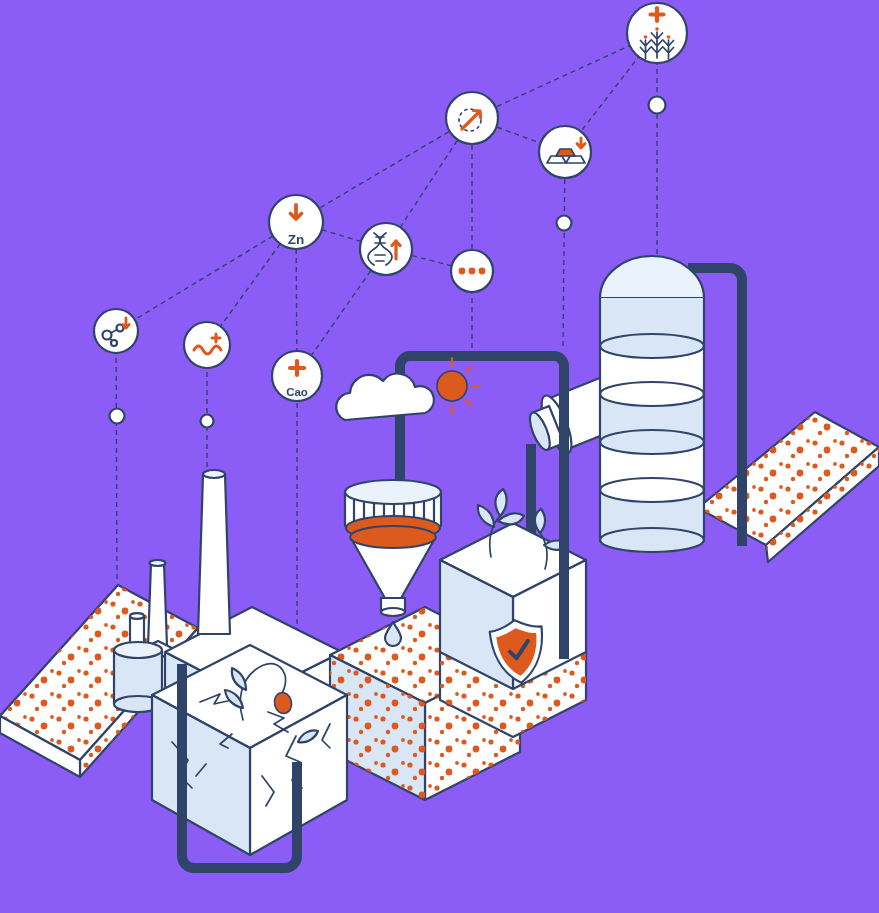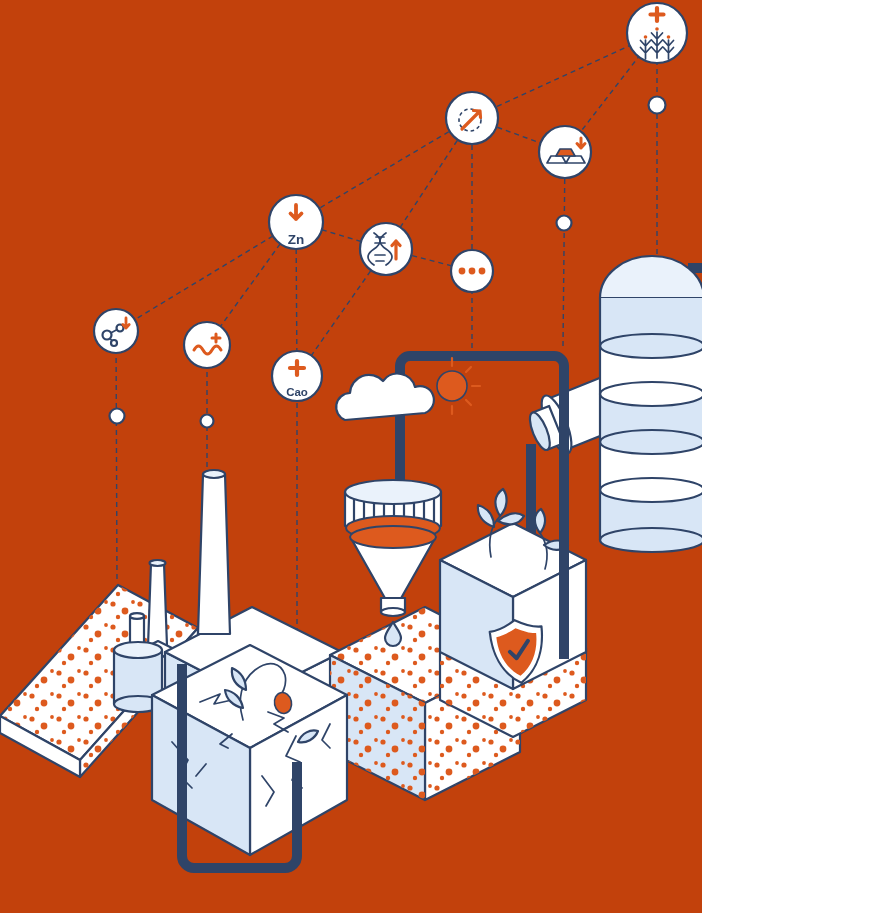--- a/index.html
+++ b/index.html
@@ -1,16 +1,16 @@
 <!DOCTYPE html>
 <html><head>
 <meta charset="utf-8">
 <style>
   html,body{margin:0;padding:0;background:#fff;}
-  .stage{position:relative;width:702px;height:913px;background:#c2410c;overflow:hidden;
+  .stage{position:relative;width:879px;height:913px;background:#8b5cf6;overflow:hidden;
          font-family:"Liberation Sans",sans-serif;}
   svg{position:absolute;inset:0;}
   .o   {fill:#fff;stroke:#2F4468;stroke-width:2.2;stroke-linejoin:round;}
   .lb  {fill:#D8E6F6;stroke:#2F4468;stroke-width:2.2;stroke-linejoin:round;}
   .pb  {fill:#EAF2FB;stroke:#2F4468;stroke-width:2.2;stroke-linejoin:round;}
   .nf  {fill:none;stroke:#2F4468;stroke-width:2.2;stroke-linejoin:round;}
   .dash{fill:none;stroke:#2F4468;stroke-width:1.4;stroke-dasharray:5 4;}
   .pipe{fill:none;stroke:#2F4468;stroke-width:10;stroke-linejoin:round;}
   .thin{fill:none;stroke:#2F4468;stroke-width:1.7;stroke-linecap:round;stroke-linejoin:round;}
   .ob  {fill:none;stroke:#DD5A1E;stroke-linecap:round;stroke-linejoin:round;}

